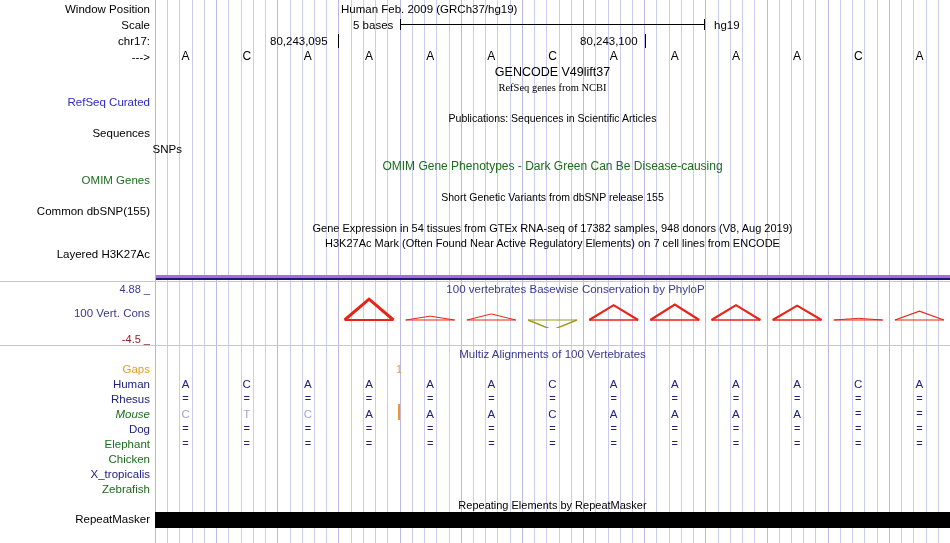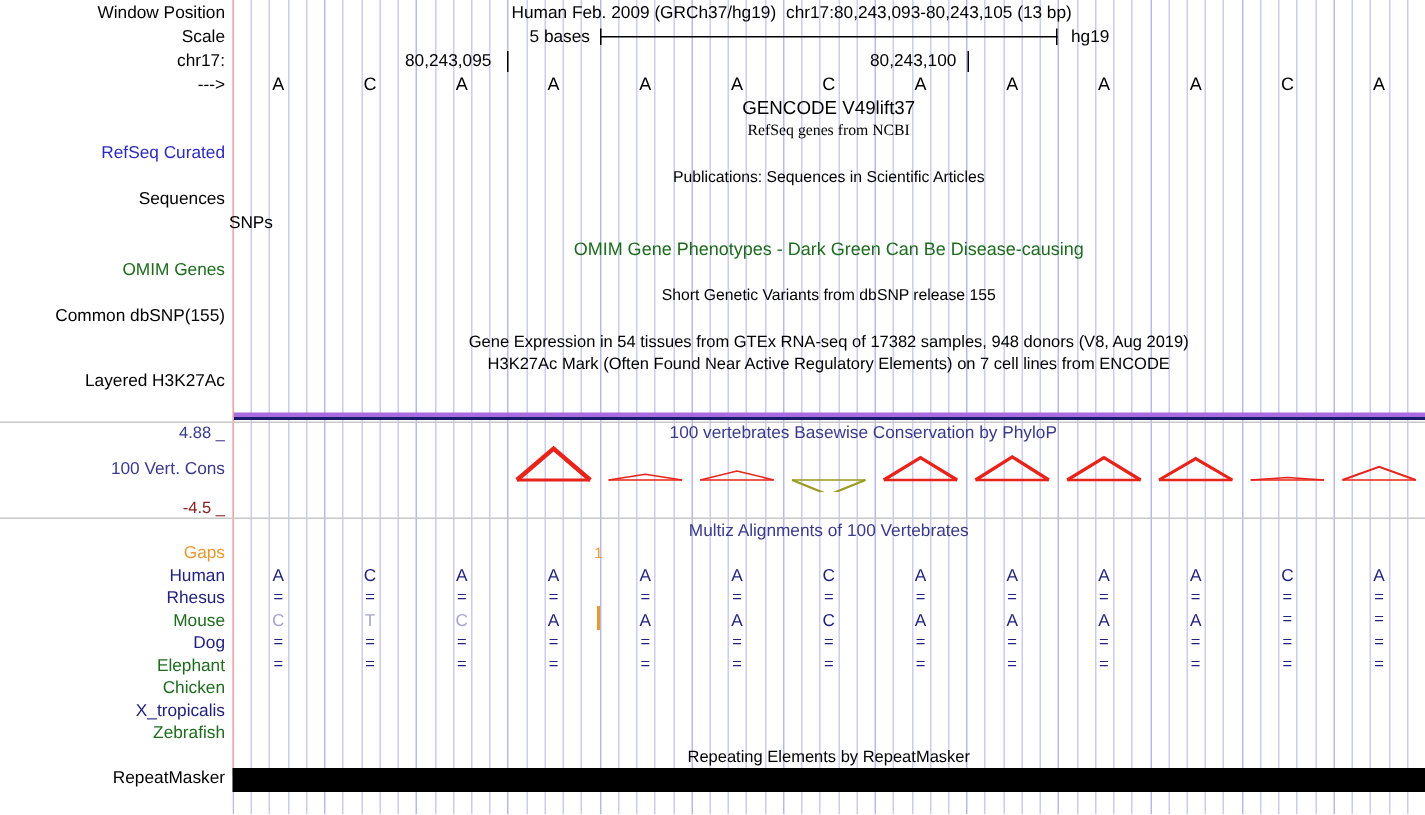--- a/index.html
+++ b/index.html
@@ -236,30 +236,29 @@
   <div class="lbl" style="right:800px;top:205px;">Common dbSNP(155)</div>
   <div class="lbl" style="right:800px;top:248px;">Layered H3K27Ac</div>
   <div class="lbl" style="right:800px;top:283px;color:#3a3a8c;font-size:11px;">4.88 _</div>
   <div class="lbl" style="right:800px;top:307px;color:#3a3a8c;">100 Vert. Cons</div>
   <div class="lbl" style="right:800px;top:333px;color:#8b2020;font-size:11px;">-4.5 _</div>
   <div class="lbl" style="right:800px;top:363px;color:#e89a30;">Gaps</div>
   <div class="lbl" style="right:800px;top:513px;">RepeatMasker</div>
   <div id="speciesLabels">
       <div class="lbl" style="right: 800px; top: 378px; color: rgb(33, 33, 126); font-size: 11.5px; padding-left: 48px;">Human</div>
       <div class="lbl" style="right: 800px; top: 393px; color: rgb(33, 33, 126); font-size: 11.5px;">Rhesus</div>
-      <div class="lbl" style="right: 800px; top: 408px; color: rgb(29, 107, 29); font-size: 11.5px;">Mouse</div>
+      <div class="lbl" style="right: 800px; top: 408px; color: rgb(29, 107, 29); font-size: 11.5px; font-style: italic;">Mouse</div>
       <div class="lbl" style="right: 800px; top: 423px; color: rgb(33, 33, 126); font-size: 11.5px;">Dog</div>
       <div class="lbl" style="right: 800px; top: 438px; color: rgb(29, 107, 29); font-size: 11.5px;">Elephant</div>
       <div class="lbl" style="right: 800px; top: 453px; color: rgb(29, 107, 29); font-size: 11.5px;">Chicken</div>
       <div class="lbl" style="right: 800px; top: 468px; color: rgb(33, 33, 126); font-size: 11.5px;">X_tropicalis</div>
       <div class="lbl" style="right: 800px; top: 483px; color: rgb(29, 107, 29); font-size: 11.5px;">Zebrafish</div>
     </div>
 
   <div class="posLabel" style="left:341px;top:3px;">Human Feb. 2009 (GRCh37/hg19)</div>
-  <div class="posLabel" style="left:524px;top:3px;">chr17:80,243,093-80,243,105 (13 bp)</div>
   <div class="posLabel" style="left:353px;top:19px;">5 bases</div>
   <div class="posLabel" style="left:714px;top:19px;">hg19</div>
   <div id="scalebar"></div>
 
   <div id="coordLabels">
       <div class="posLabel" style="left: 270px; top: 35px;">80,243,095</div>
       <div class="posTick" style="left: 338px; top: 34px; height: 14px;"></div>
       <div class="posLabel" style="left: 580px; top: 35px;">80,243,100</div>
       <div class="posTick" style="left: 645px; top: 34px; height: 14px;"></div>
     </div>

